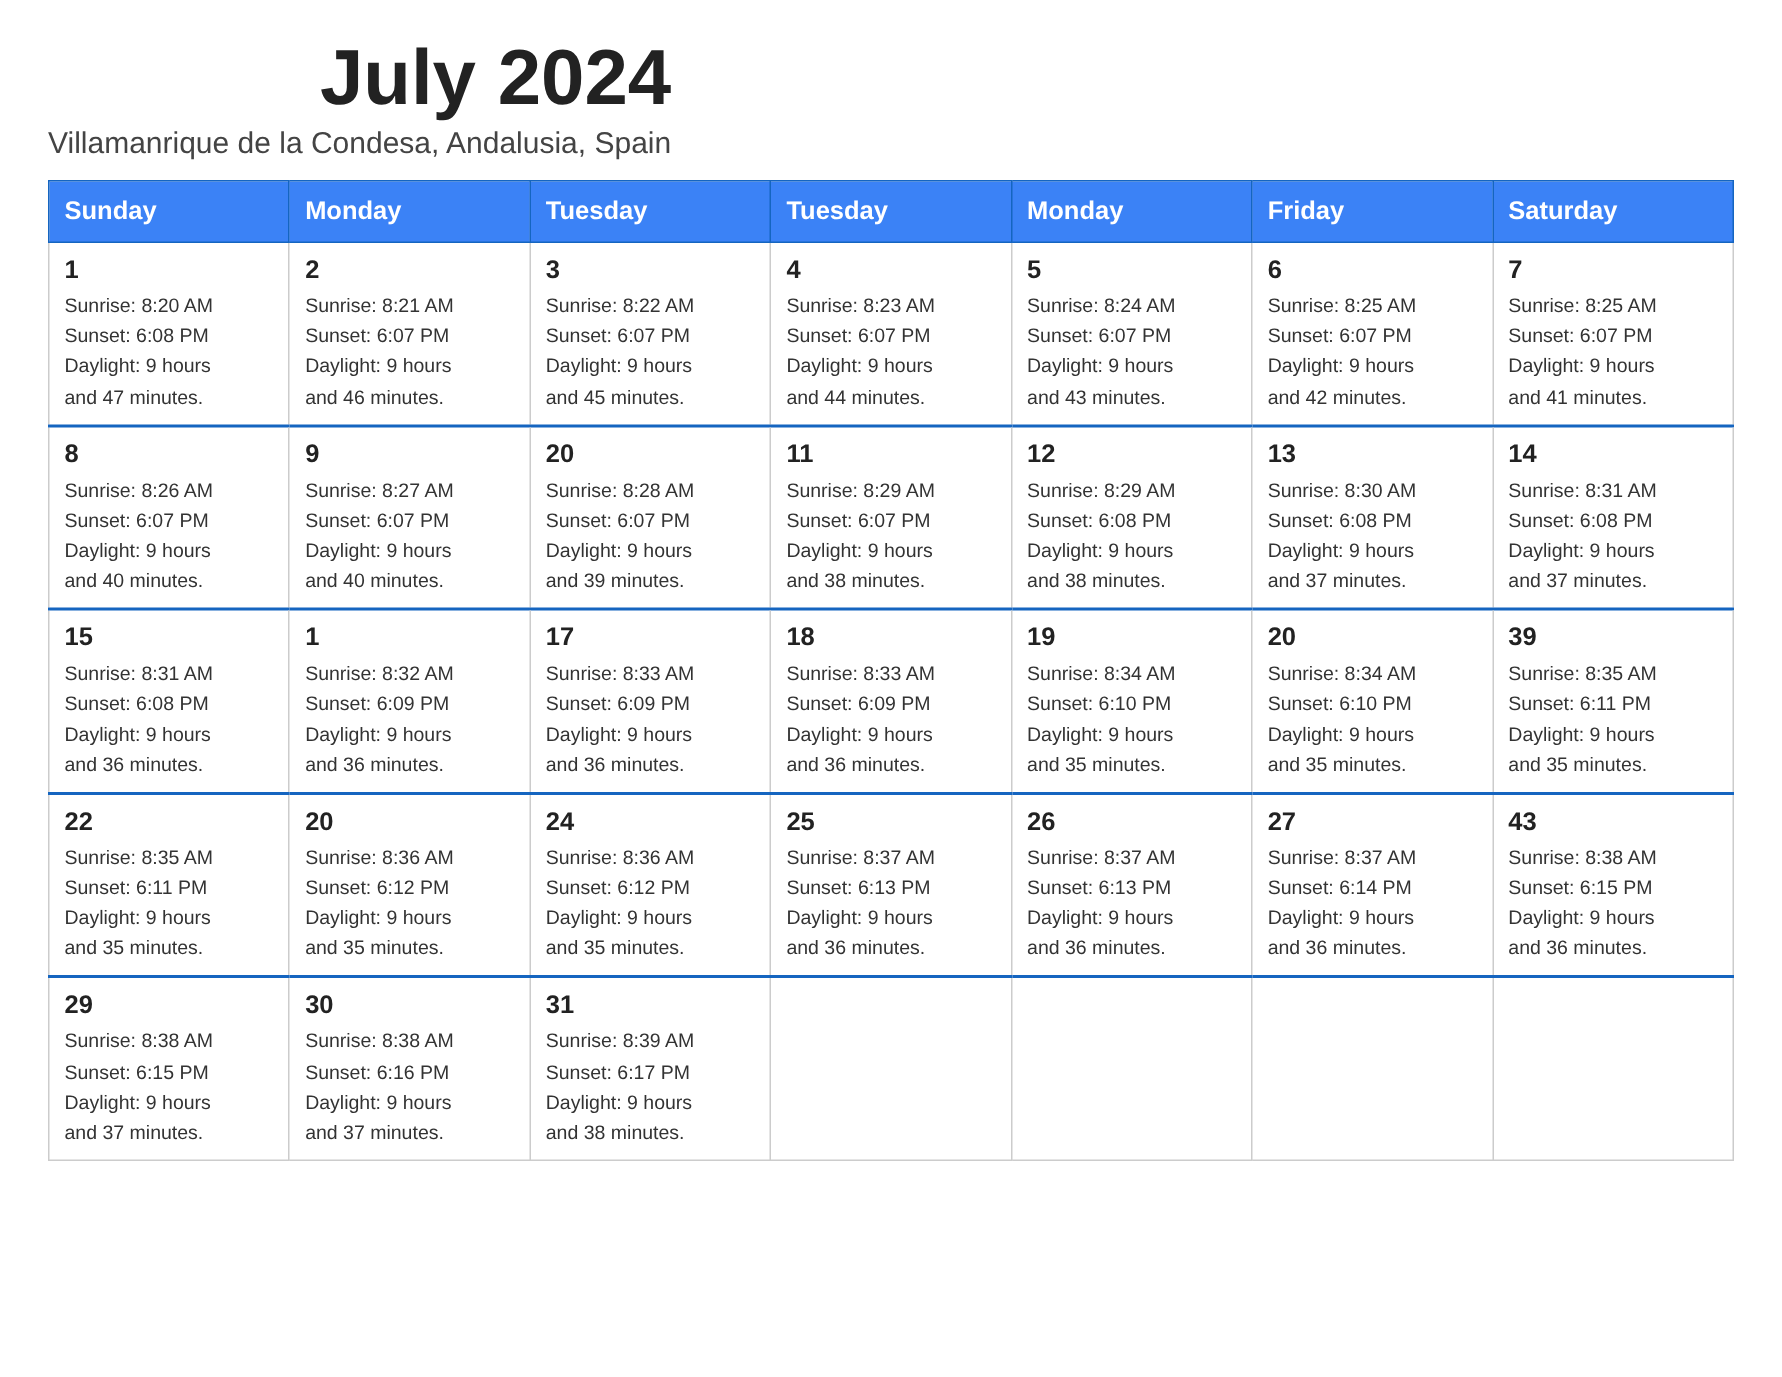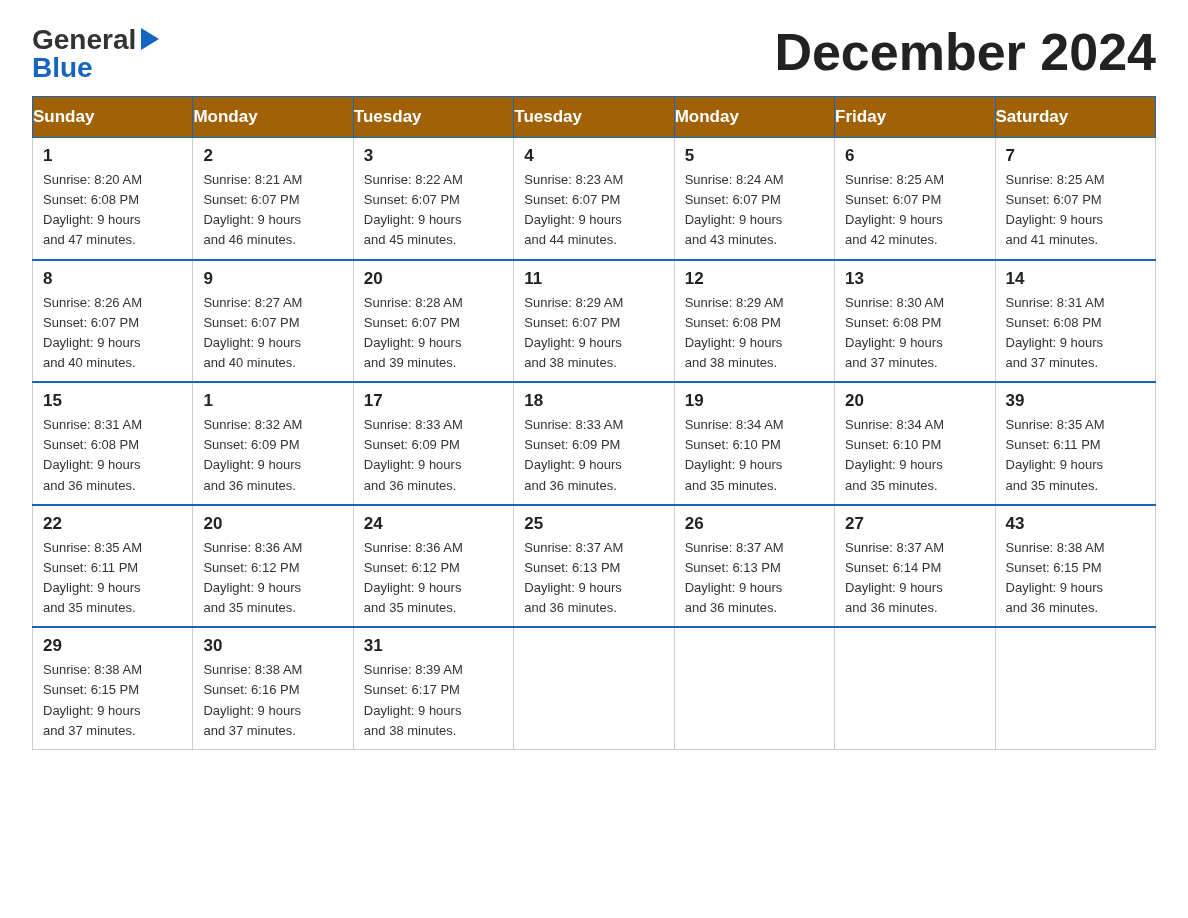--- a/index.html
+++ b/index.html
@@ -34,25 +34,25 @@
       font-size: 20px;
       color: #444;
       margin-top: 4px;
     }
     .calendar-table {
       width: 100%;
       border-collapse: collapse;
       margin-top: 8px;
     }
     .calendar-table thead tr th {
-      background-color: #a16207;
+      background-color: #3b82f6;
       color: #fff;
       font-size: 17px;
       font-weight: bold;
-      padding: 10px 0;
+      padding: 10px 10px;
       text-align: left;
       border: 1px solid #1565c0;
     }
     .calendar-table tbody tr td {
       vertical-align: top;
       border: 1px solid #ccc;
       padding: 8px 10px;
       font-size: 13.5px;
       color: #222;
       width: calc(100% / 7);
@@ -97,35 +97,23 @@
       color: #1565c0;
     }
     .logo-line2 {
       margin-top: -4px;
     }
   </style>
 </head>
 <body>
 
 <div class="header-area">
-  <div class="logo">
-    <div class="logo-container">
-      <span class="logo-word">General</span>
-      <span class="logo-arrow">
-        <svg width="18" height="22" viewBox="0 0 18 22" style="margin-left:3px;margin-bottom:2px;">
-          <polygon points="0,0 18,11 0,22" fill="#1565c0"></polygon>
-        </svg>
-      </span>
-    </div>
-    <div class="logo-line2">
-      <span class="blue-word">Blue</span>
-    </div>
-  </div>
   <div class="title-area">
-    <div class="month-title">December 2024</div>
+    <div class="month-title">July 2024</div>
+    <div class="location-subtitle">Villamanrique de la Condesa, Andalusia, Spain</div>
   </div>
 </div>
 
 <table class="calendar-table">
   <thead>
     <tr>
       <th>Sunday</th>
       <th>Monday</th>
       <th>Tuesday</th>
       <th>Tuesday</th>

